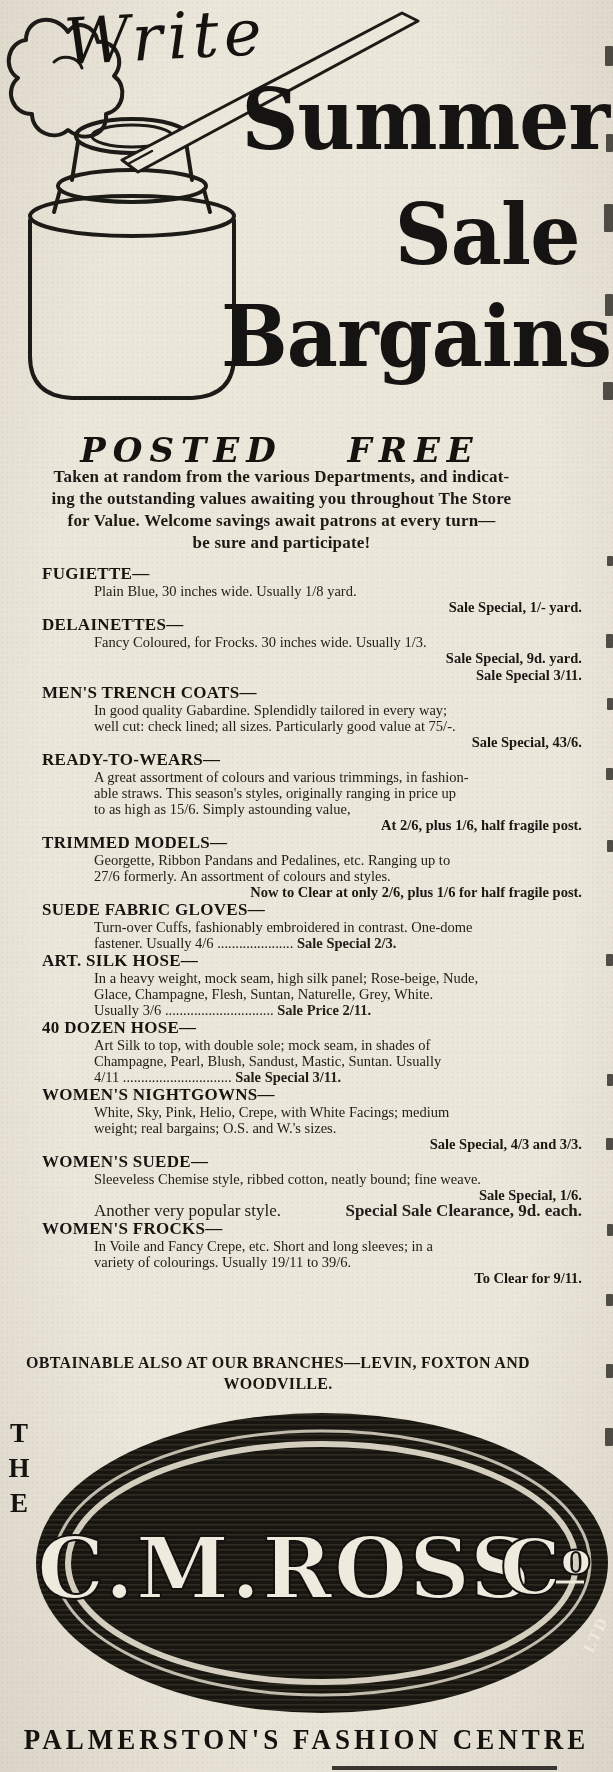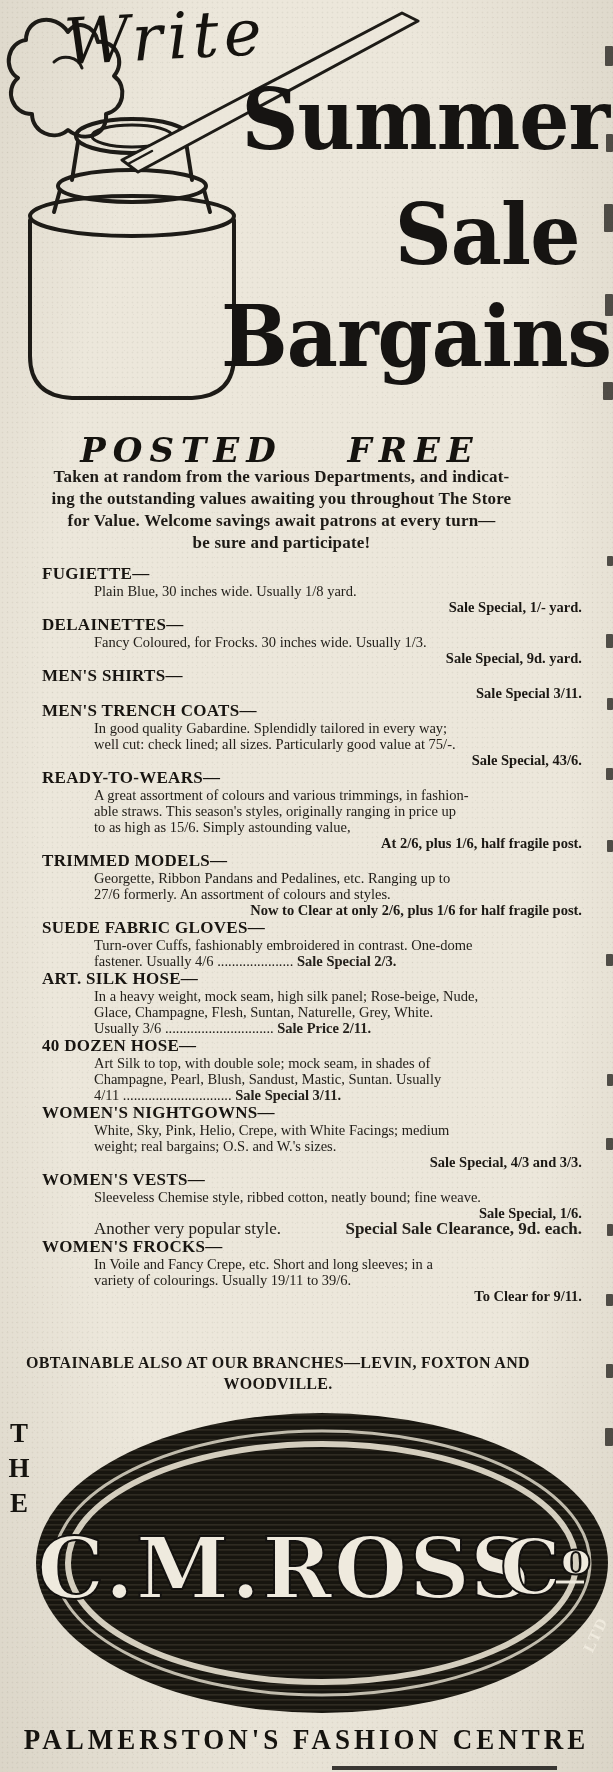--- a/index.html
+++ b/index.html
@@ -147,21 +147,20 @@
       <p class="pr">Sale Special, 1/- yard.</p>
     </section>
 
     <section class="item">
       <h3 class="t">DELAINETTES—</h3>
       <p class="b"><span>Fancy Coloured, for Frocks.  30 inches wide.  Usually 1/3.</span><b class="tail"></b></p>
       <p class="pr">Sale Special, 9d. yard.</p>
     </section>
 
     <section class="item">
-      <h3 class="t">MEN'S SHIRTS—</h3>
       <p class="pr">Sale Special 3/11.</p>
     </section>
 
     <section class="item">
       <h3 class="t">MEN'S TRENCH COATS—</h3>
       <p class="b"><span>In good quality Gabardine.  Splendidly tailored in every way;
 well cut: check lined; all sizes.  Particularly good value at 75/-.</span><b class="tail"></b></p>
       <p class="pr">Sale Special, 43/6.</p>
     </section>
 
@@ -201,21 +200,21 @@
     </section>
 
     <section class="item">
       <h3 class="t">WOMEN'S NIGHTGOWNS—</h3>
       <p class="b"><span>White, Sky, Pink, Helio, Crepe, with White Facings; medium
 weight; real bargains; O.S. and W.'s sizes.</span><b class="tail"></b></p>
       <p class="pr">Sale Special, 4/3 and 3/3.</p>
     </section>
 
     <section class="item">
-      <h3 class="t">WOMEN'S VESTS—</h3>
+      <h3 class="t">WOMEN'S SUEDE—</h3>
       <p class="b"><span>Sleeveless Chemise style, ribbed cotton, neatly bound; fine weave.</span><b class="tail"></b></p>
       <p class="pr">Sale Special, 1/6.</p>
       <div class="ex">
         <span>Another very popular style.</span>
         <span class="xr">Special Sale Clearance, 9d. each.</span>
       </div>
     </section>
 
     <section class="item">
       <h3 class="t">WOMEN'S FROCKS—</h3>

